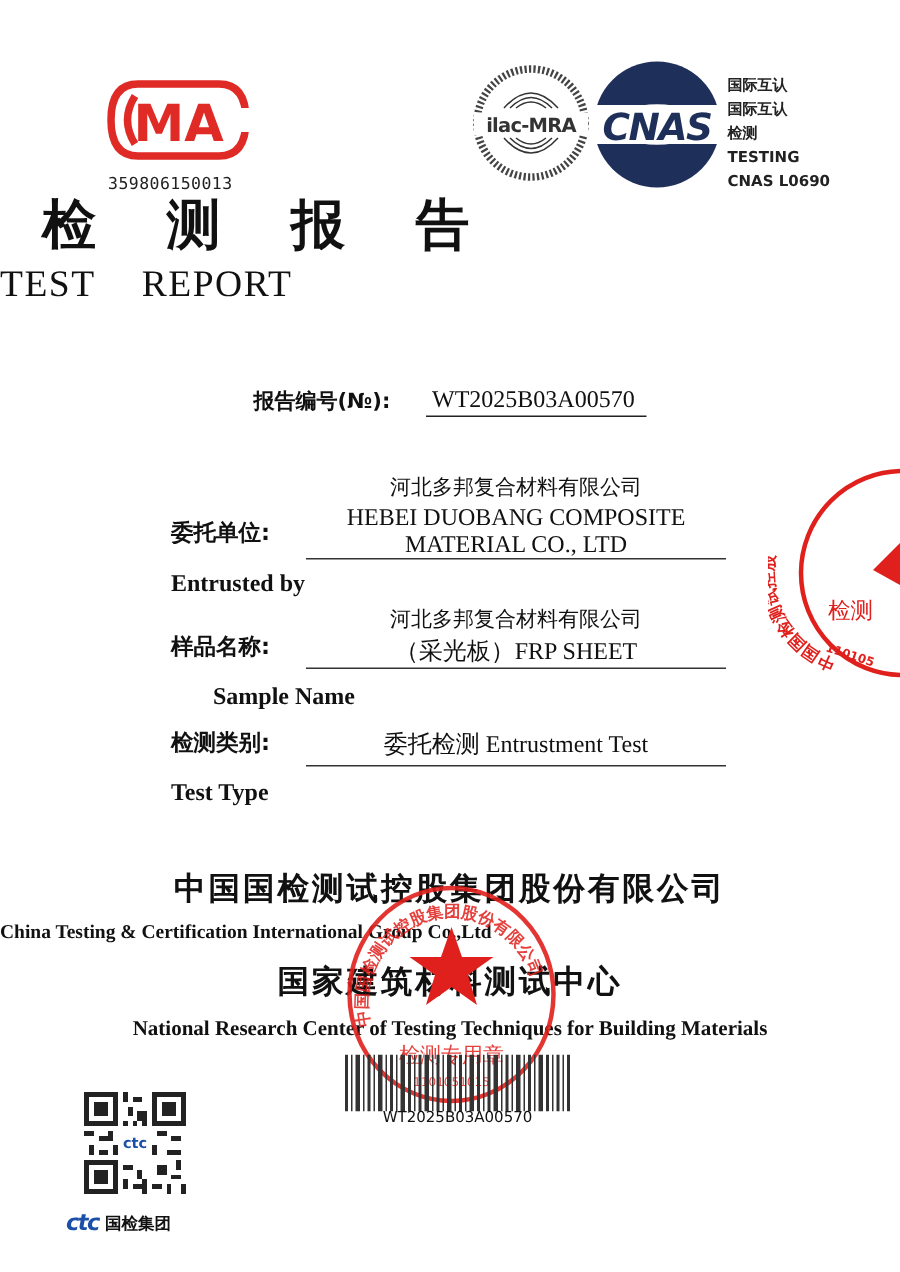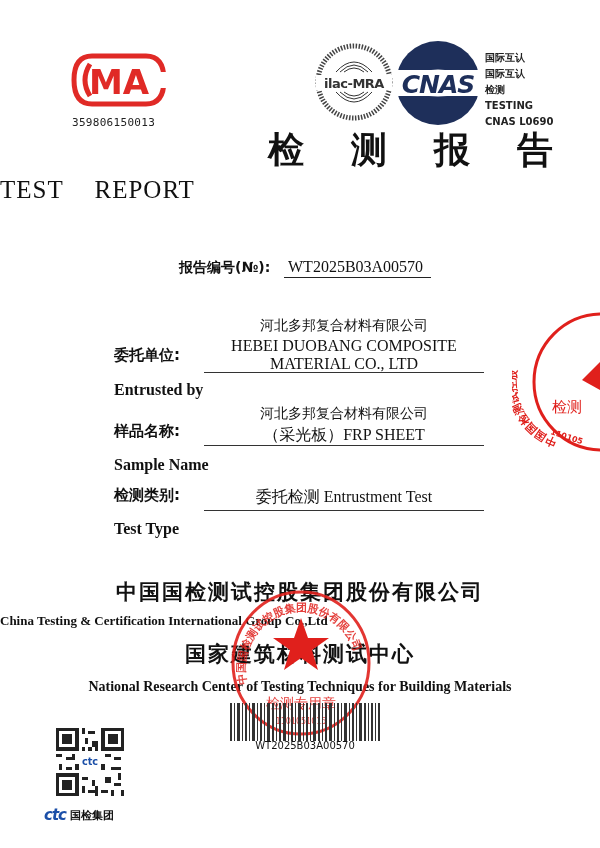--- a/index.html
+++ b/index.html
@@ -8,24 +8,24 @@
 
   
   .cma { left:70px; top:52px; width:98px; height:56px; }
   .cma-num { left:72px; top:116px; font-family:"DejaVu Sans Mono", monospace; font-size:11px; color:#222; letter-spacing:0.3px; }
 
   
   .ilac { left:314px; top:42px; width:80px; height:80px; }
   .cnas { left:393px; top:38px; width:90px; height:90px; }
   .cnas-text { left:485px; top:50px; font-family:"DejaVu Sans", sans-serif; font-size:10px; font-weight:bold; line-height:16px; color:#222; }
 
-  .title-cn { left:0; width:600px; top:126px; text-align:right; font-family:"DejaVu Sans", sans-serif; font-weight:bold; font-size:36px; letter-spacing:47px; padding-left:40px; box-sizing:border-box; }
+  .title-cn { left:0; width:600px; top:126px; text-align:left; font-family:"DejaVu Sans", sans-serif; font-weight:bold; font-size:36px; letter-spacing:47px; padding-left:28px; box-sizing:border-box; }
   .title-en { left:0; width:532px; top:176px; text-align:left; font-family:"Liberation Serif", serif; font-size:25px; word-spacing:24px; letter-spacing:1px; }
 
-  .report-no { left:179px; top:259px; font-size:14px; font-weight:bold; font-family:"DejaVu Sans", sans-serif; }
+  .report-no { left:169px; top:259px; font-size:14px; font-weight:bold; font-family:"DejaVu Sans", sans-serif; }
   .report-no-val { left:284px; top:258px; font-family:"Liberation Serif", serif; font-size:16px; border-bottom:1px solid #222; padding:0 8px 1px 4px; }
 
   .label-cn { left:114px; font-family:"DejaVu Sans", sans-serif; font-size:15px; font-weight:bold; }
   .label-en { left:114px; font-family:"Liberation Serif", serif; font-size:16px; font-weight:bold; }
   .field-line { left:204px; width:280px; height:0; border-top:1.4px solid #333; }
   .field-val { left:204px; width:280px; text-align:center; font-family:"Liberation Serif", serif; font-size:16px; line-height:19px; }
   .cn-val { font-family:"DejaVu Serif", serif; font-size:14px; }
 
   .org1-cn { left:0; width:600px; top:578px; text-align:center; font-family:"DejaVu Sans", sans-serif; font-weight:bold; font-size:21px; letter-spacing:2px; }
   .org1-en { left:0; width:600px; top:613px; font-family:"Liberation Serif", serif; font-weight:bold; font-size:13px; }
@@ -91,21 +91,21 @@
 <div class="abs field-val" style="top:336px;">HEBEI DUOBANG COMPOSITE</div>
 <div class="abs field-val" style="top:354px;">MATERIAL CO., LTD</div>
 <div class="abs label-cn" style="top:346px;">委托单位:</div>
 <div class="abs field-line" style="top:372px;"></div>
 <div class="abs label-en" style="top:381px;">Entrusted by</div>
 
 <div class="abs field-val cn-val" style="top:404px;">河北多邦复合材料有限公司</div>
 <div class="abs field-val" style="top:425px;">（采光板）FRP SHEET</div>
 <div class="abs label-cn" style="top:422px;">样品名称:</div>
 <div class="abs field-line" style="top:445px;"></div>
-<div class="abs label-en" style="top:456px;">Sample Name</div>
+<div class="abs label-en" style="top:456px;margin-left:28px;">Sample Name</div>
 
 <div class="abs field-val" style="top:487px;">委托检测 Entrustment Test</div>
 <div class="abs label-cn" style="top:486px;">检测类别:</div>
 <div class="abs field-line" style="top:510px;"></div>
 <div class="abs label-en" style="top:520px;">Test Type</div>
 
 <div class="abs org1-cn">中国国检测试控股集团股份有限公司</div>
 <div class="abs org1-en">China Testing &amp; Certification International Group Co.,Ltd</div>
 <div class="abs org2-cn">国家建筑材料测试中心</div>
 <div class="abs org2-en">National Research Center of Testing Techniques for Building Materials</div>

